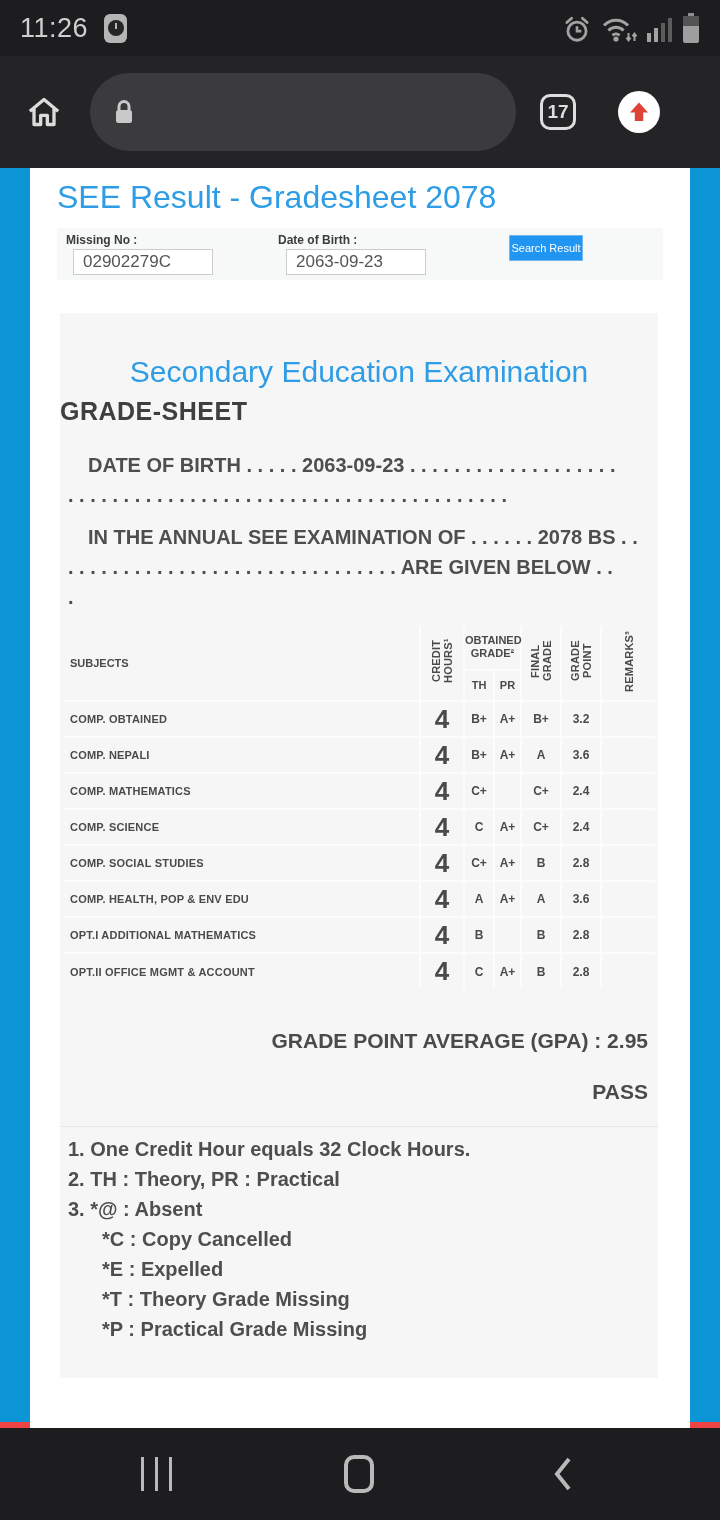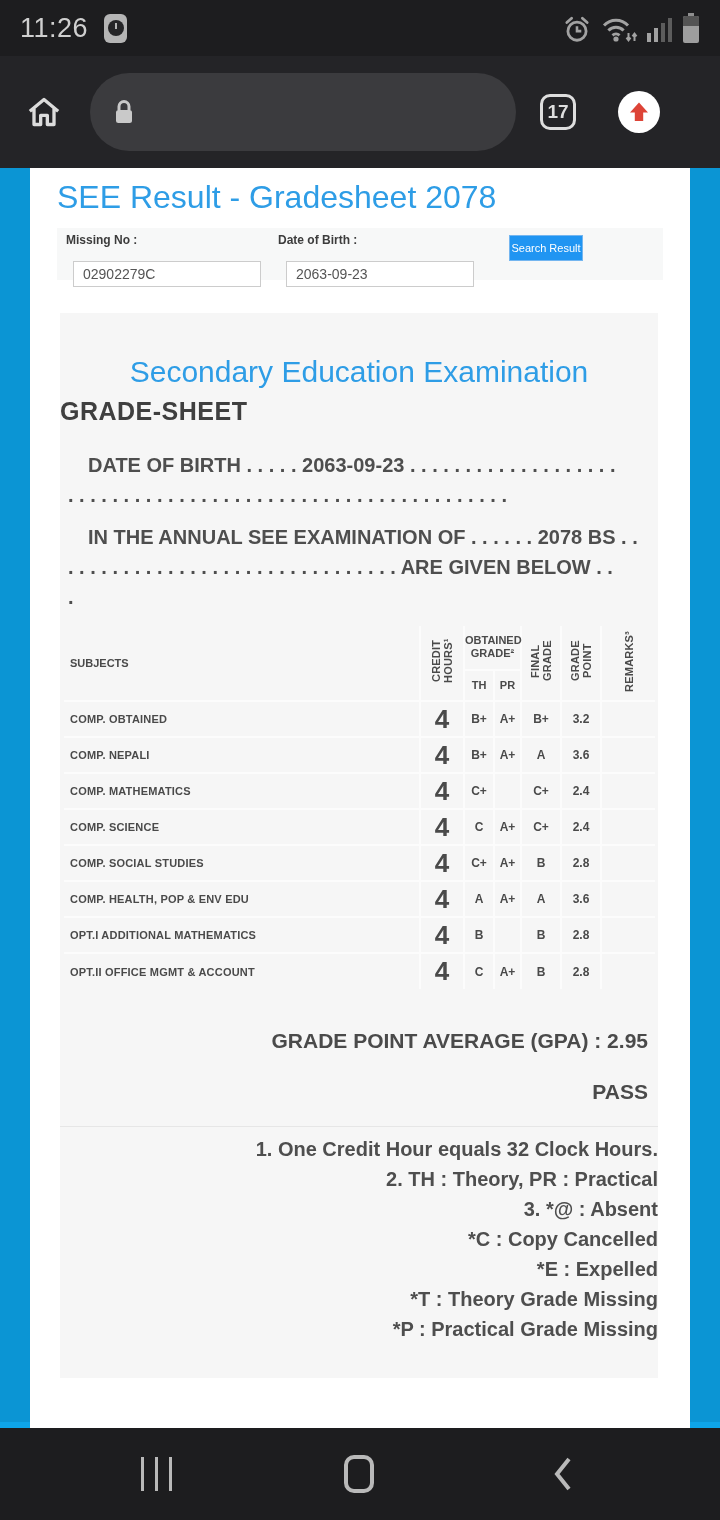--- a/index.html
+++ b/index.html
@@ -25,36 +25,36 @@
     display: flex; align-items: center; padding: 0 24px; overflow: hidden; }
   .url-text { margin-left: 16px; font-size: 30px; white-space: nowrap; }
   .url-host { color: #e8e8e8; }
   .url-path { color: #9a9a9a; }
   .tab-btn { margin-left: 24px; width: 36px; height: 36px; border: 3px solid #dedede; border-radius: 10px;
     display: flex; align-items: center; justify-content: center; color: #dedede; font-size: 19px; font-weight: 700; }
   .update-btn { margin-left: 42px; width: 42px; height: 42px; background: #fff; border-radius: 50%;
     display: flex; align-items: center; justify-content: center; }
 
   
-  .viewport { position: absolute; top: 168px; left: 0; width: 720px; height: 1260px; background: #0ea5e9; }
+  .viewport { position: absolute; top: 168px; left: 0; width: 720px; height: 1260px; background: #ef4444; }
   .edge { position: absolute; top: 0; bottom: 6px; width: 30px; }
   .edge.left { left: 0; }
   .edge.right { right: 0; }
   .content { position: absolute; left: 30px; right: 30px; top: 0; bottom: 0; background: #fff;
     padding: 0 27px; overflow: hidden; }
 
   .page-title { margin: 10px 0 12px; font-size: 32px; line-height: 38px; font-weight: 400; }
 
   
   .form-panel { width: 606px; height: 52px; background: #f7f8f8; display: flex; align-items: flex-start; }
   .fgroup { padding-left: 9px; width: 221px; }
   .fgroup.g2 { width: 225px; padding-left: 0; }
   .flabel { margin-top: 5px; font-size: 12px; font-weight: 700; color: #3c3c3c; }
-  .finput { margin-top: 14px; width: 188px; height: 26px; border: 1px solid #ccc; background: #fff;
-    font-family: "Liberation Sans", sans-serif; font-size: 14px; color: #555; padding: 0 9px; outline: none; }
+  .finput { margin-top: 2px; width: 140px; height: 26px; border: 1px solid #ccc; background: #fff;
+    font-family: "Liberation Sans", sans-serif; font-size: 17px; color: #555; padding: 0 9px; outline: none; }
   .fgroup .finput { margin-left: 7px; }
   .fgroup.g2 .finput { margin-left: 8px; }
   .search-btn { margin-left: 6px; margin-top: 7px; width: 74px; height: 26px; border: 1px solid #74b6f0;
     font-family: "Liberation Sans", sans-serif; font-size: 11px; color: #fff; cursor: pointer; }
 
   
   .card { margin: 33px 5px 0 3px; background: #f6f6f6; padding: 1px 0 34px 0; }
   .sheet-heading { margin: 40px 0 0; text-align: center; font-size: 30px; line-height: 36px; font-weight: 400; }
   .sheet-subheading { margin: 6px 0 0; text-align: left; font-size: 25px; line-height: 30px;
     font-weight: 700; color: #3f3f3f; letter-spacing: 0.5px; }
@@ -80,21 +80,21 @@
   td.td-credit { font-size: 26px; font-weight: 700; text-align: center; }
   td.td-grade { font-size: 12px; font-weight: 600; text-align: center; }
   td.td-remarks { font-size: 12px; }
 
   .gpa-line { margin-top: 40px; text-align: right; padding-right: 10px;
     font-size: 21px; font-weight: 700; color: #4a4a4a; }
   .pass-line { margin-top: 27px; margin-bottom: 22px; text-align: right; padding-right: 10px;
     font-size: 21px; font-weight: 700; color: #4a4a4a; }
   .divider { border: none; border-top: 1px solid #e6e6e6; }
   .notes { padding: 7px 0 0 8px; }
-  .note { font-size: 20px; line-height: 30px; font-weight: 700; color: #4e4e4e; text-align: right; }
+  .note { font-size: 20px; line-height: 30px; font-weight: 700; color: #4e4e4e; }
   .note.ind { padding-left: 34px; }
 
   
   .navbar { position: absolute; left: 0; bottom: 0; width: 720px; height: 92px; background: #1d1d1f; }
   .nav-recents { position: absolute; left: 141px; top: 29px; display: flex; gap: 11px; }
   .nav-recents i { display: block; width: 3px; height: 34px; background: #b9b9b9; }
   .nav-home { position: absolute; left: 344px; top: 27px; width: 30px; height: 38px;
     border: 4px solid #b9b9b9; border-radius: 10px; }
   .nav-back { position: absolute; left: 550px; top: 26px; }
 </style>

